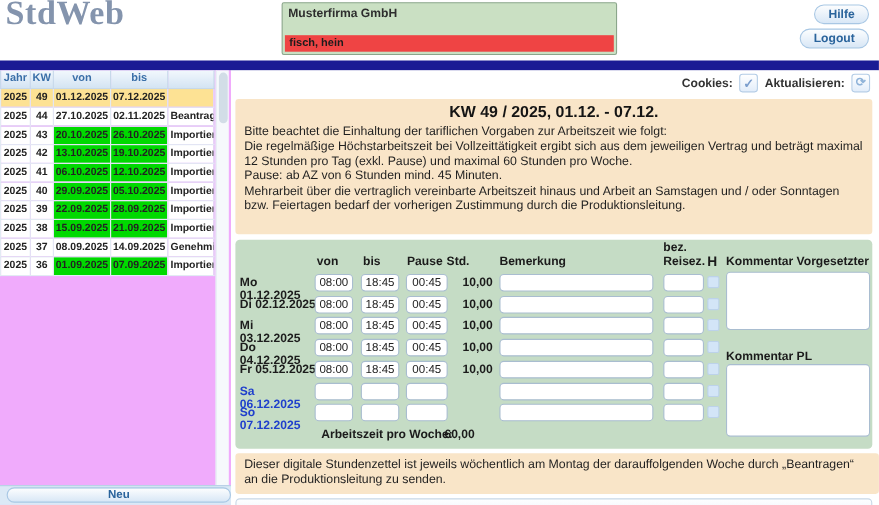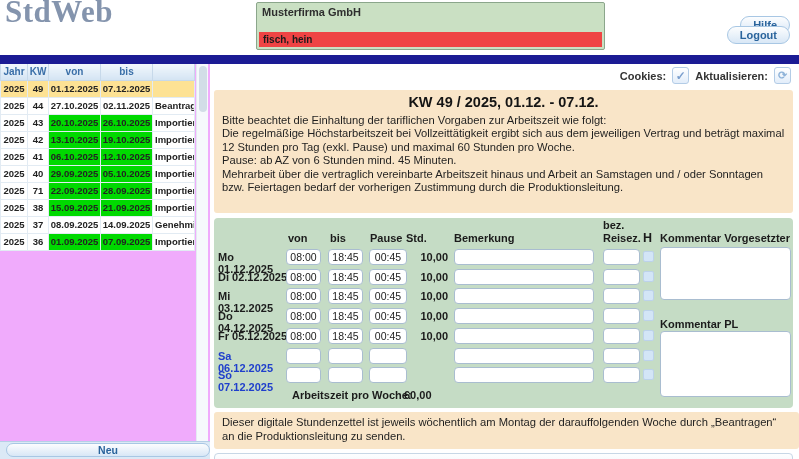--- a/index.html
+++ b/index.html
@@ -5,29 +5,29 @@
   * { margin:0; padding:0; box-sizing:border-box; }
   html,body { width:799px; height:459px; overflow:hidden; background:#fff;
     font-family:"Liberation Sans", sans-serif; }
   body { position:relative; }
 
   
   .top-header { position:absolute; left:0; top:0; width:799px; height:55px; background:#fff; }
   .logo { position:absolute; left:5px; top:-6px; font-family:"Liberation Serif", serif;
     font-weight:bold; font-size:31px; color:#8494ad; letter-spacing:0.5px; }
   .version { position:absolute; left:5px; top:38px; font-size:11px; font-weight:bold; color:#0b7794; }
-  .info-box { position:absolute; left:256px; top:2px; width:349px; height:48px;
+  .info-box { position:absolute; left:256px; top:2px; width:305px; height:48px;
     background:#cae0c3; border:1px solid #8ba68b; border-radius:2px; font-size:11px;
     font-weight:bold; color:#2e2e2e; padding:2px 5px; line-height:14px; }
   .user-bar { position:absolute; left:2px; right:2px; bottom:2px; height:15px;
     background:#ef4444; padding:0 4px; line-height:15px; font-size:10px; font-weight:bold; color:#1c1c1c; }
   .btn { background:linear-gradient(#fcfdfe,#d8e7f6); border:1px solid #a8c7e4;
     border-radius:9px; color:#2a649c; font-weight:bold; font-size:11px;
     padding:1px 12px; height:18px; font-family:"Liberation Sans", sans-serif; }
-  .hilfe-btn  { position:absolute; right:9px; top:4px;margin-top:12px; }
+  .hilfe-btn  { position:absolute; right:9px; top:4px; }
   .logout-btn { position:absolute; right:9px; top:26px; }
 
   .navy-bar { position:absolute; left:0; top:55px; width:799px; height:9px; background:#1b1b94; }
 
   
   .left-panel { position:absolute; left:0; top:64px; width:210px; height:395px; background:#f0abfc; }
   .wk-table { border-collapse:collapse; width:194px; table-layout:fixed; }
   .wk-table th { height:16px; background:linear-gradient(#f2f8fd,#d4e4f3);
     color:#3a6fa8; font-size:10px; font-weight:bold; border:1px solid #c7d9ea; border-top:none; }
   .wk-table td { height:17px; font-size:9.5px; font-weight:600; color:#222;
@@ -154,21 +154,21 @@
         </tr>
         <tr>
           <td>2025</td>
           <td>40</td>
           <td class="grn">29.09.2025</td>
           <td class="grn">05.10.2025</td>
           <td class="st">Importiert</td>
         </tr>
         <tr>
           <td>2025</td>
-          <td>71</td>
+          <td>39</td>
           <td class="grn">22.09.2025</td>
           <td class="grn">28.09.2025</td>
           <td class="st">Importiert</td>
         </tr>
         <tr>
           <td>2025</td>
           <td>38</td>
           <td class="grn">15.09.2025</td>
           <td class="grn">21.09.2025</td>
           <td class="st">Importiert</td>

